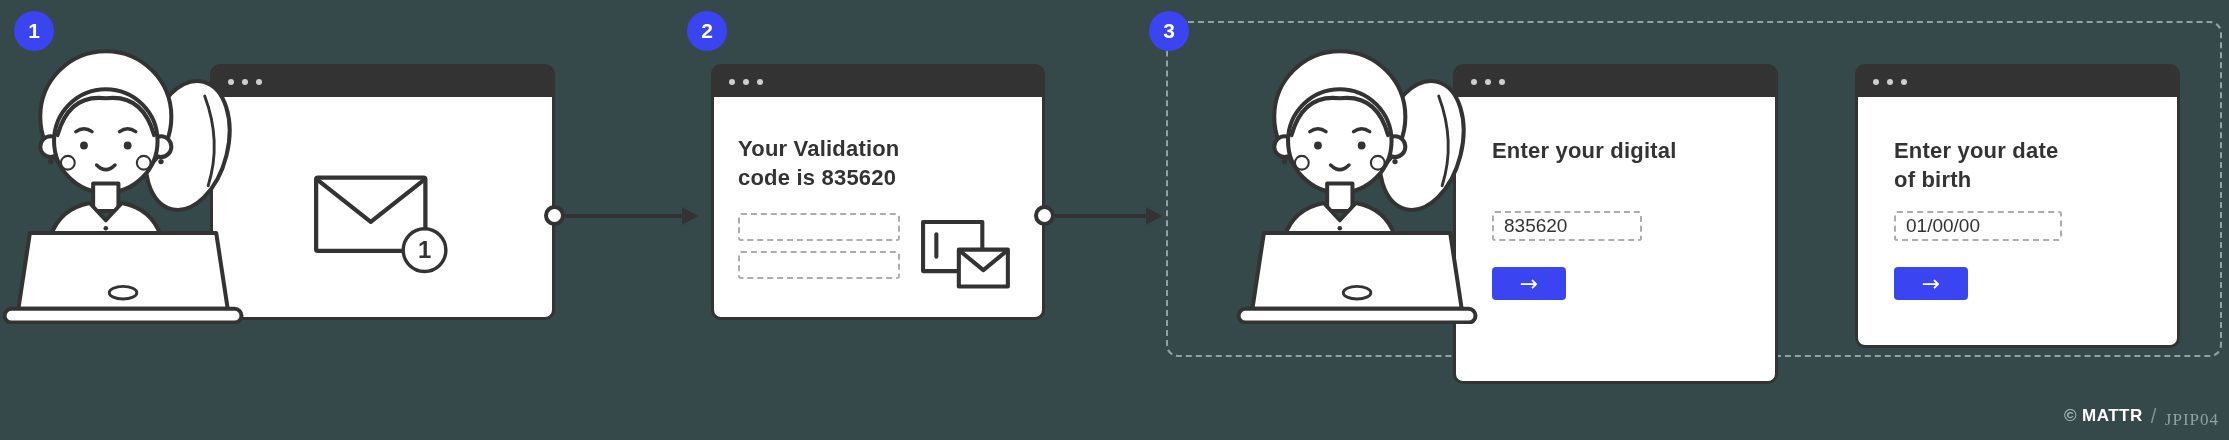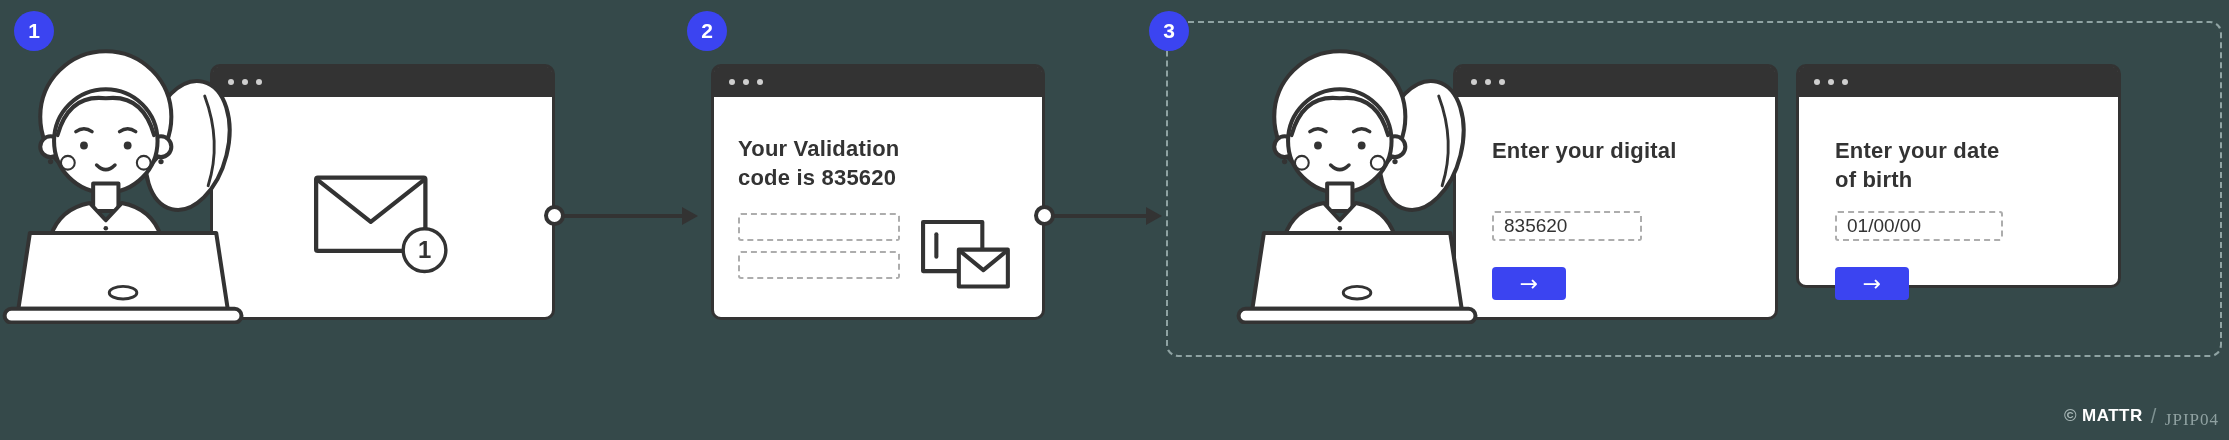--- a/index.html
+++ b/index.html
@@ -154,38 +154,38 @@
   <div class="arrow-head" style="left:1146px;top:207px"></div>
 
   <div class="badge" style="left:1149px;top:11px">3</div>
 
   <div class="dashed-box" style="left:1166px;top:21px;width:1056px;height:336px"></div>
 
   <svg class="persona" viewBox="0 0 220 250" style="left:1234px;top:36px;width:253px;height:288px">
     <use href="#persona"></use>
   </svg>
 
-  <div class="window" style="left:1453px;top:64px;width:325px;height:256px">
+  <div class="window" style="left:1453px;top:64px;width:325px;height:320px">
     <div class="win-header">
       <span class="wdot"></span>
       <span class="wdot"></span>
       <span class="wdot"></span>
     </div>
     <div class="win-body">
       <div class="win-heading" style="left:36px;top:16px">
         <span>Enter your digital</span>
       </div>
       <div class="dashed-input" style="left:36px;top:90px;width:150px;height:30px">835620</div>
       <div class="blue-btn" style="left:36px;top:146px;width:74px;height:33px">
         <span>→</span>
       </div>
     </div>
   </div>
 
-  <div class="window" style="left:1796px;top:64px;width:325px;height:224px">
+  <div class="window" style="left:1855px;top:64px;width:325px;height:284px">
     <div class="win-header">
       <span class="wdot"></span>
       <span class="wdot"></span>
       <span class="wdot"></span>
     </div>
     <div class="win-body">
       <div class="win-heading" style="left:36px;top:16px">
         <span>Enter your date</span>
         <span>of birth</span>
       </div>

